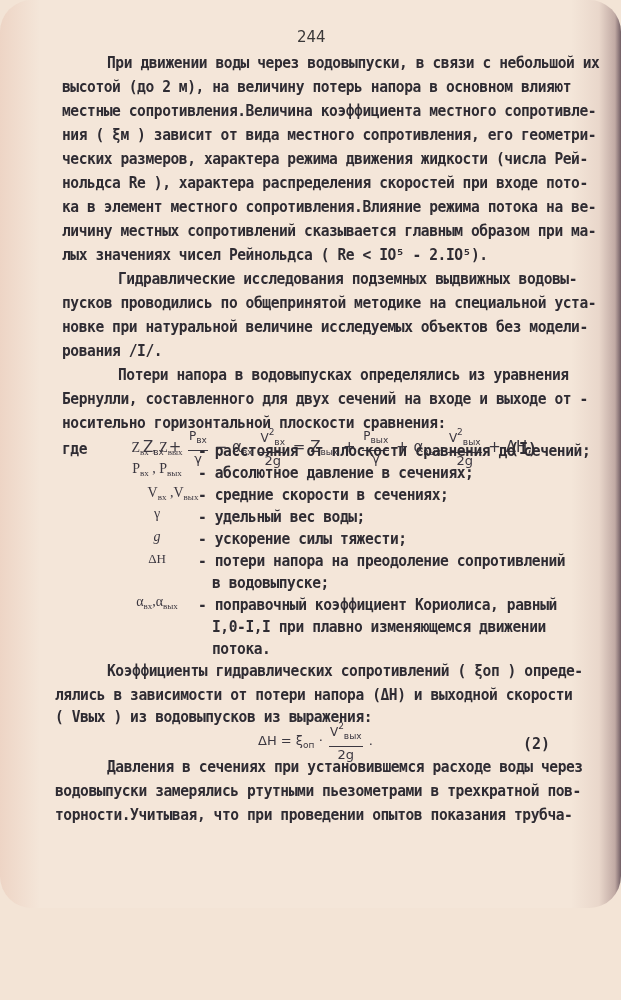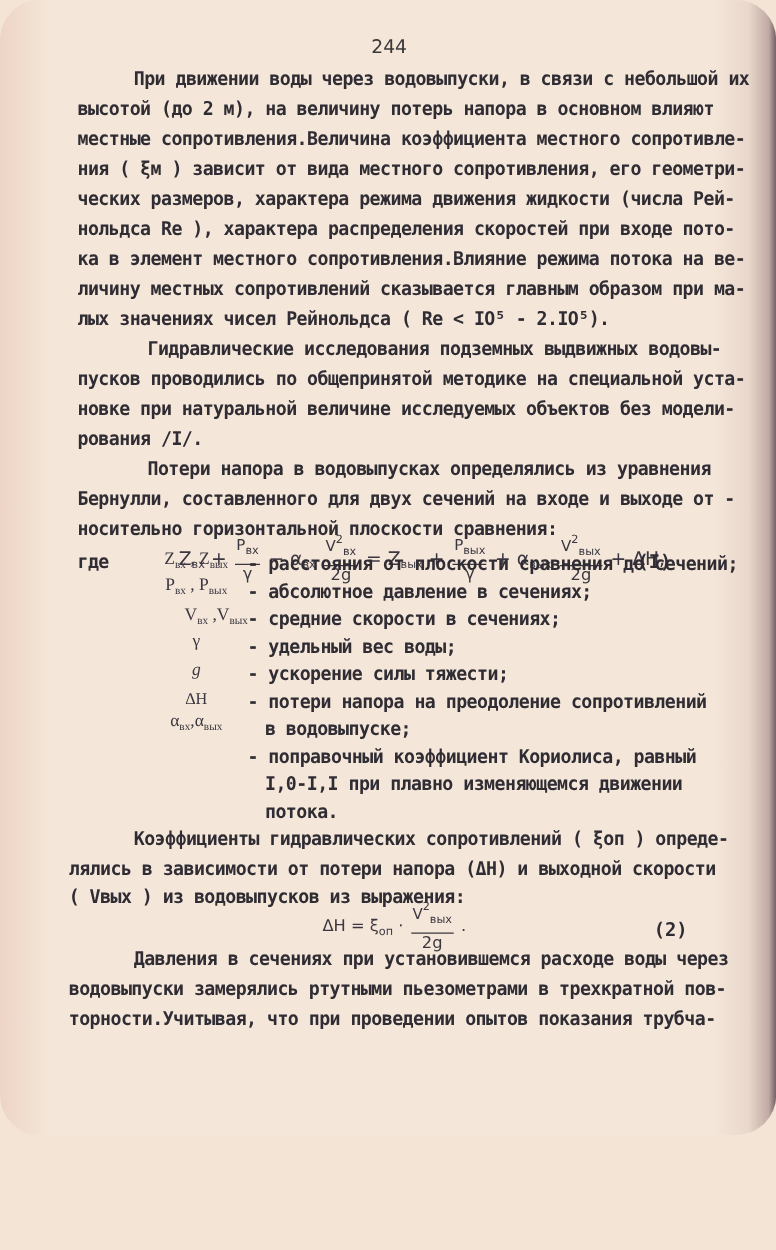--- a/index.html
+++ b/index.html
@@ -101,21 +101,21 @@
   <div class="sym" style="left:118px;top:506px;width:78px">γ</div>
   <div class="line" style="left:198px;top:508px">- удельный вес воды;</div>
 
   <div class="sym" style="left:118px;top:529px;width:78px;font-style:italic">g</div>
   <div class="line" style="left:198px;top:530px">- ускорение силы тяжести;</div>
 
   <div class="sym" style="left:118px;top:551px;width:78px;font-size:13px">ΔH</div>
   <div class="line" style="left:198px;top:552px">- потери напора на преодоление сопротивлений</div>
   <div class="line" style="left:212px;top:574px">в водовыпуске;</div>
 
-  <div class="sym" style="left:118px;top:570px;width:78px">α<span class="sub">вх</span>,α<span class="sub">вых</span></div>
+  <div class="sym" style="left:118px;top:594px;width:78px">α<span class="sub">вх</span>,α<span class="sub">вых</span></div>
   <div class="line" style="left:198px;top:596px">- поправочный коэффициент Кориолиса, равный</div>
   <div class="line" style="left:212px;top:618px">I,0-I,I при плавно изменяющемся движении</div>
   <div class="line" style="left:212px;top:640px">потока.</div>
 
   <div class="line" style="left:107px;top:662px">Коэффициенты гидравлических сопротивлений ( ξоп ) опреде-</div>
   <div class="line" style="left:55px;top:686px">лялись в зависимости от потери напора (ΔH) и выходной скорости</div>
   <div class="line" style="left:55px;top:708px">( Vвых ) из водовыпусков из выражения:</div>
 
   <div class="formula" style="left:258px;top:722px;font-size:13px">
     <span>ΔH =</span>

